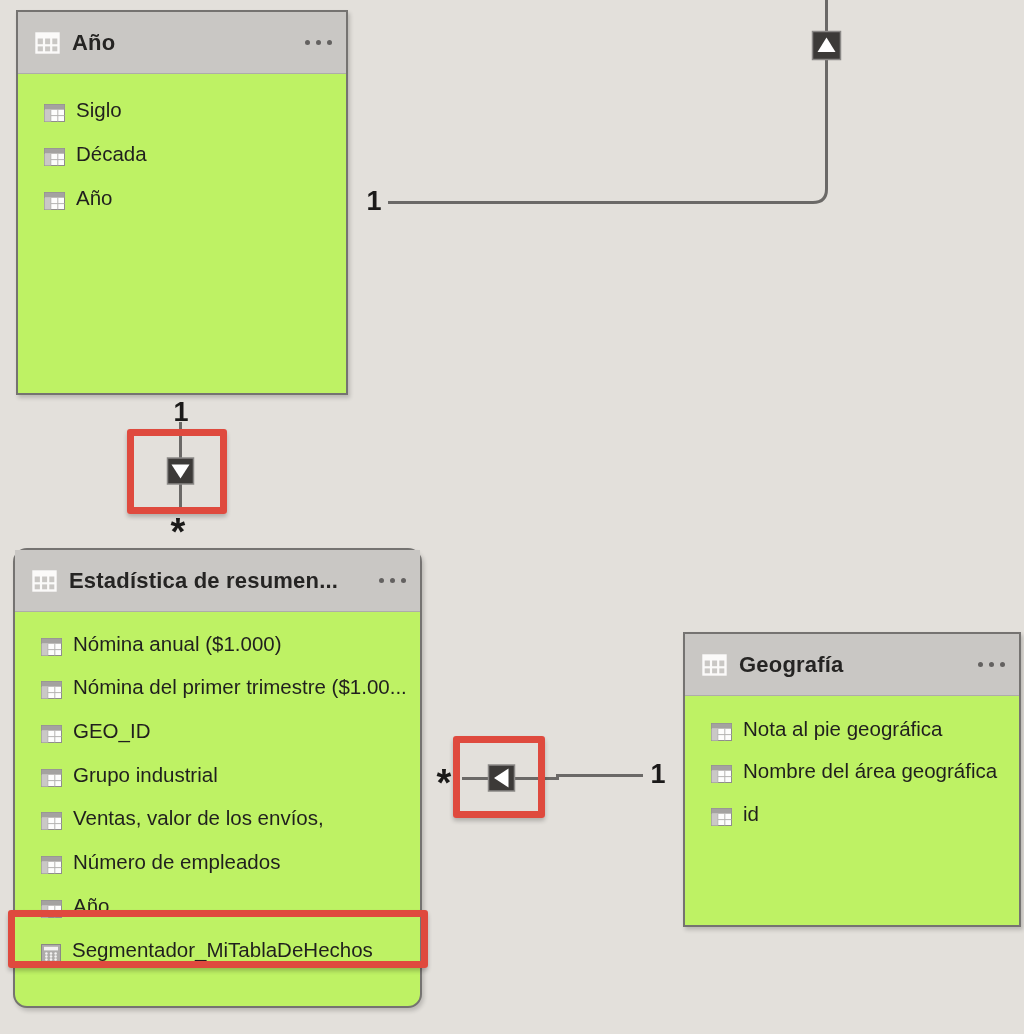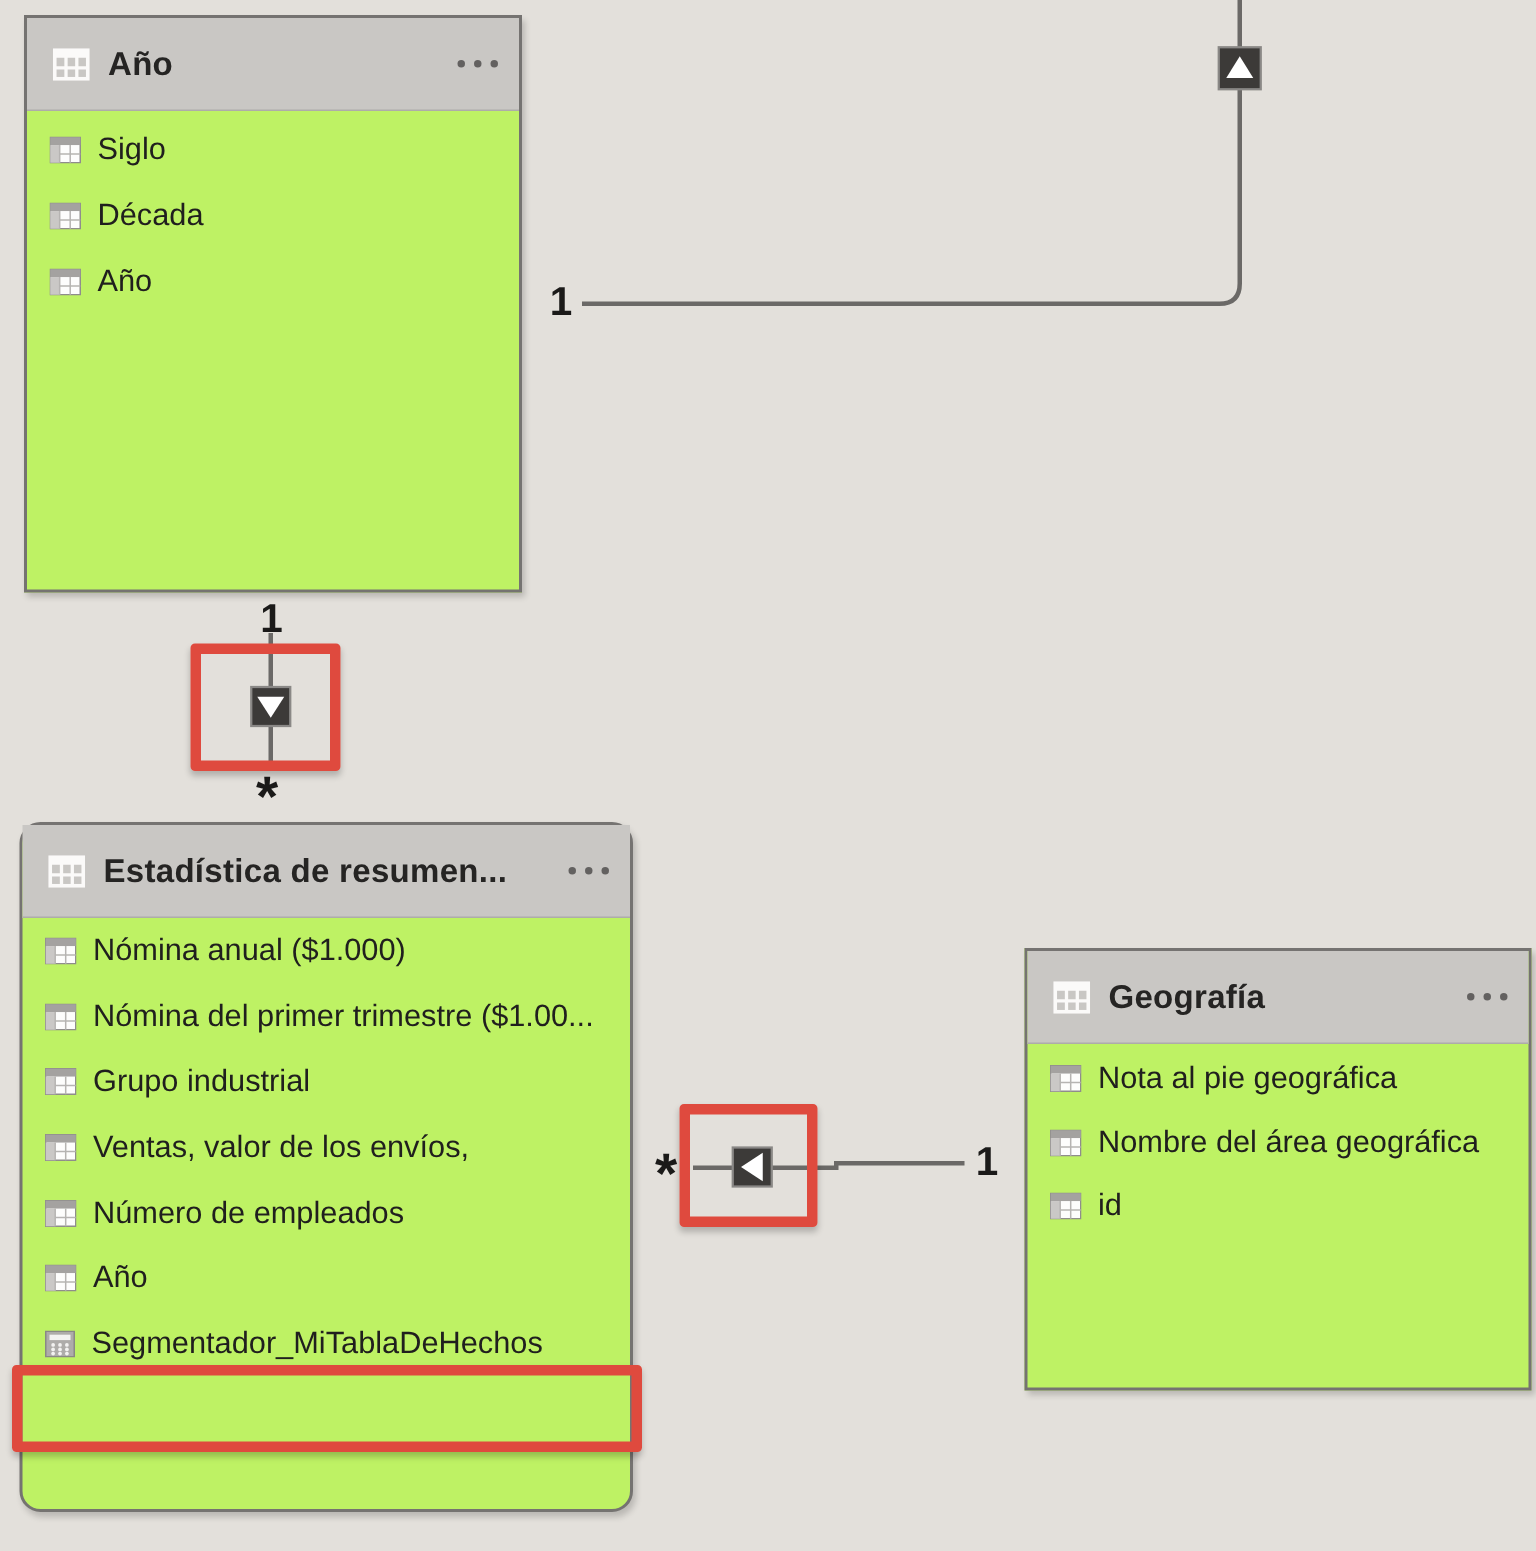--- a/index.html
+++ b/index.html
@@ -13,21 +13,21 @@
   .table{position:absolute;background:#bef264;border:2px solid #757371;
          box-shadow:2px 3px 4px rgba(0,0,0,0.18);box-sizing:border-box;z-index:2;}
   .thead{height:62px;background:#c9c7c4;display:flex;align-items:center;
          padding:0 14px 0 17px;border-bottom:1px solid #aeacaa;box-sizing:border-box;}
   .ttitle{font-size:22px;font-weight:bold;color:#252423;margin-left:12px;
           white-space:nowrap;overflow:hidden;letter-spacing:0.2px;}
   .dots{margin-left:auto;display:flex;gap:6px;padding-left:8px;cursor:pointer;}
   .dots i{width:5px;height:5px;border-radius:50%;background:#636160;display:block;}
 
   .rows{box-sizing:border-box;}
-  .row{display:flex;align-items:center;height:43.7px;padding-left:15px;overflow:hidden;}
+  .row{display:flex;align-items:flex-end;height:43.7px;padding-left:26px;overflow:hidden;}
   .row-s{height:44px;}
   .row-g{height:42.5px;}
   .flabel{margin-left:11px;font-size:20.5px;color:#201f1e;white-space:nowrap;}
   .ficon{flex:0 0 auto;display:block;}
 
   
   .redbox{position:absolute;border:7px solid #df4a3e;border-radius:3px;
           box-shadow:0 3px 4px rgba(0,0,0,0.22);z-index:3;box-sizing:border-box;}
 
   
@@ -162,20 +162,26 @@
       <div class="row">
         <svg class="ficon" width="21" height="18">
             <use href="#icon-field"></use>
           </svg>
         <span class="flabel">Nómina del primer trimestre ($1.00...</span>
       </div>
       <div class="row">
         <svg class="ficon" width="21" height="18">
             <use href="#icon-field"></use>
           </svg>
+        <span class="flabel">GEO_ID</span>
+      </div>
+      <div class="row">
+        <svg class="ficon" width="21" height="18">
+            <use href="#icon-field"></use>
+          </svg>
         <span class="flabel">Grupo industrial</span>
       </div>
       <div class="row">
         <svg class="ficon" width="21" height="18">
             <use href="#icon-field"></use>
           </svg>
         <span class="flabel">Ventas, valor de los envíos,</span>
       </div>
       <div class="row">
         <svg class="ficon" width="21" height="18">

